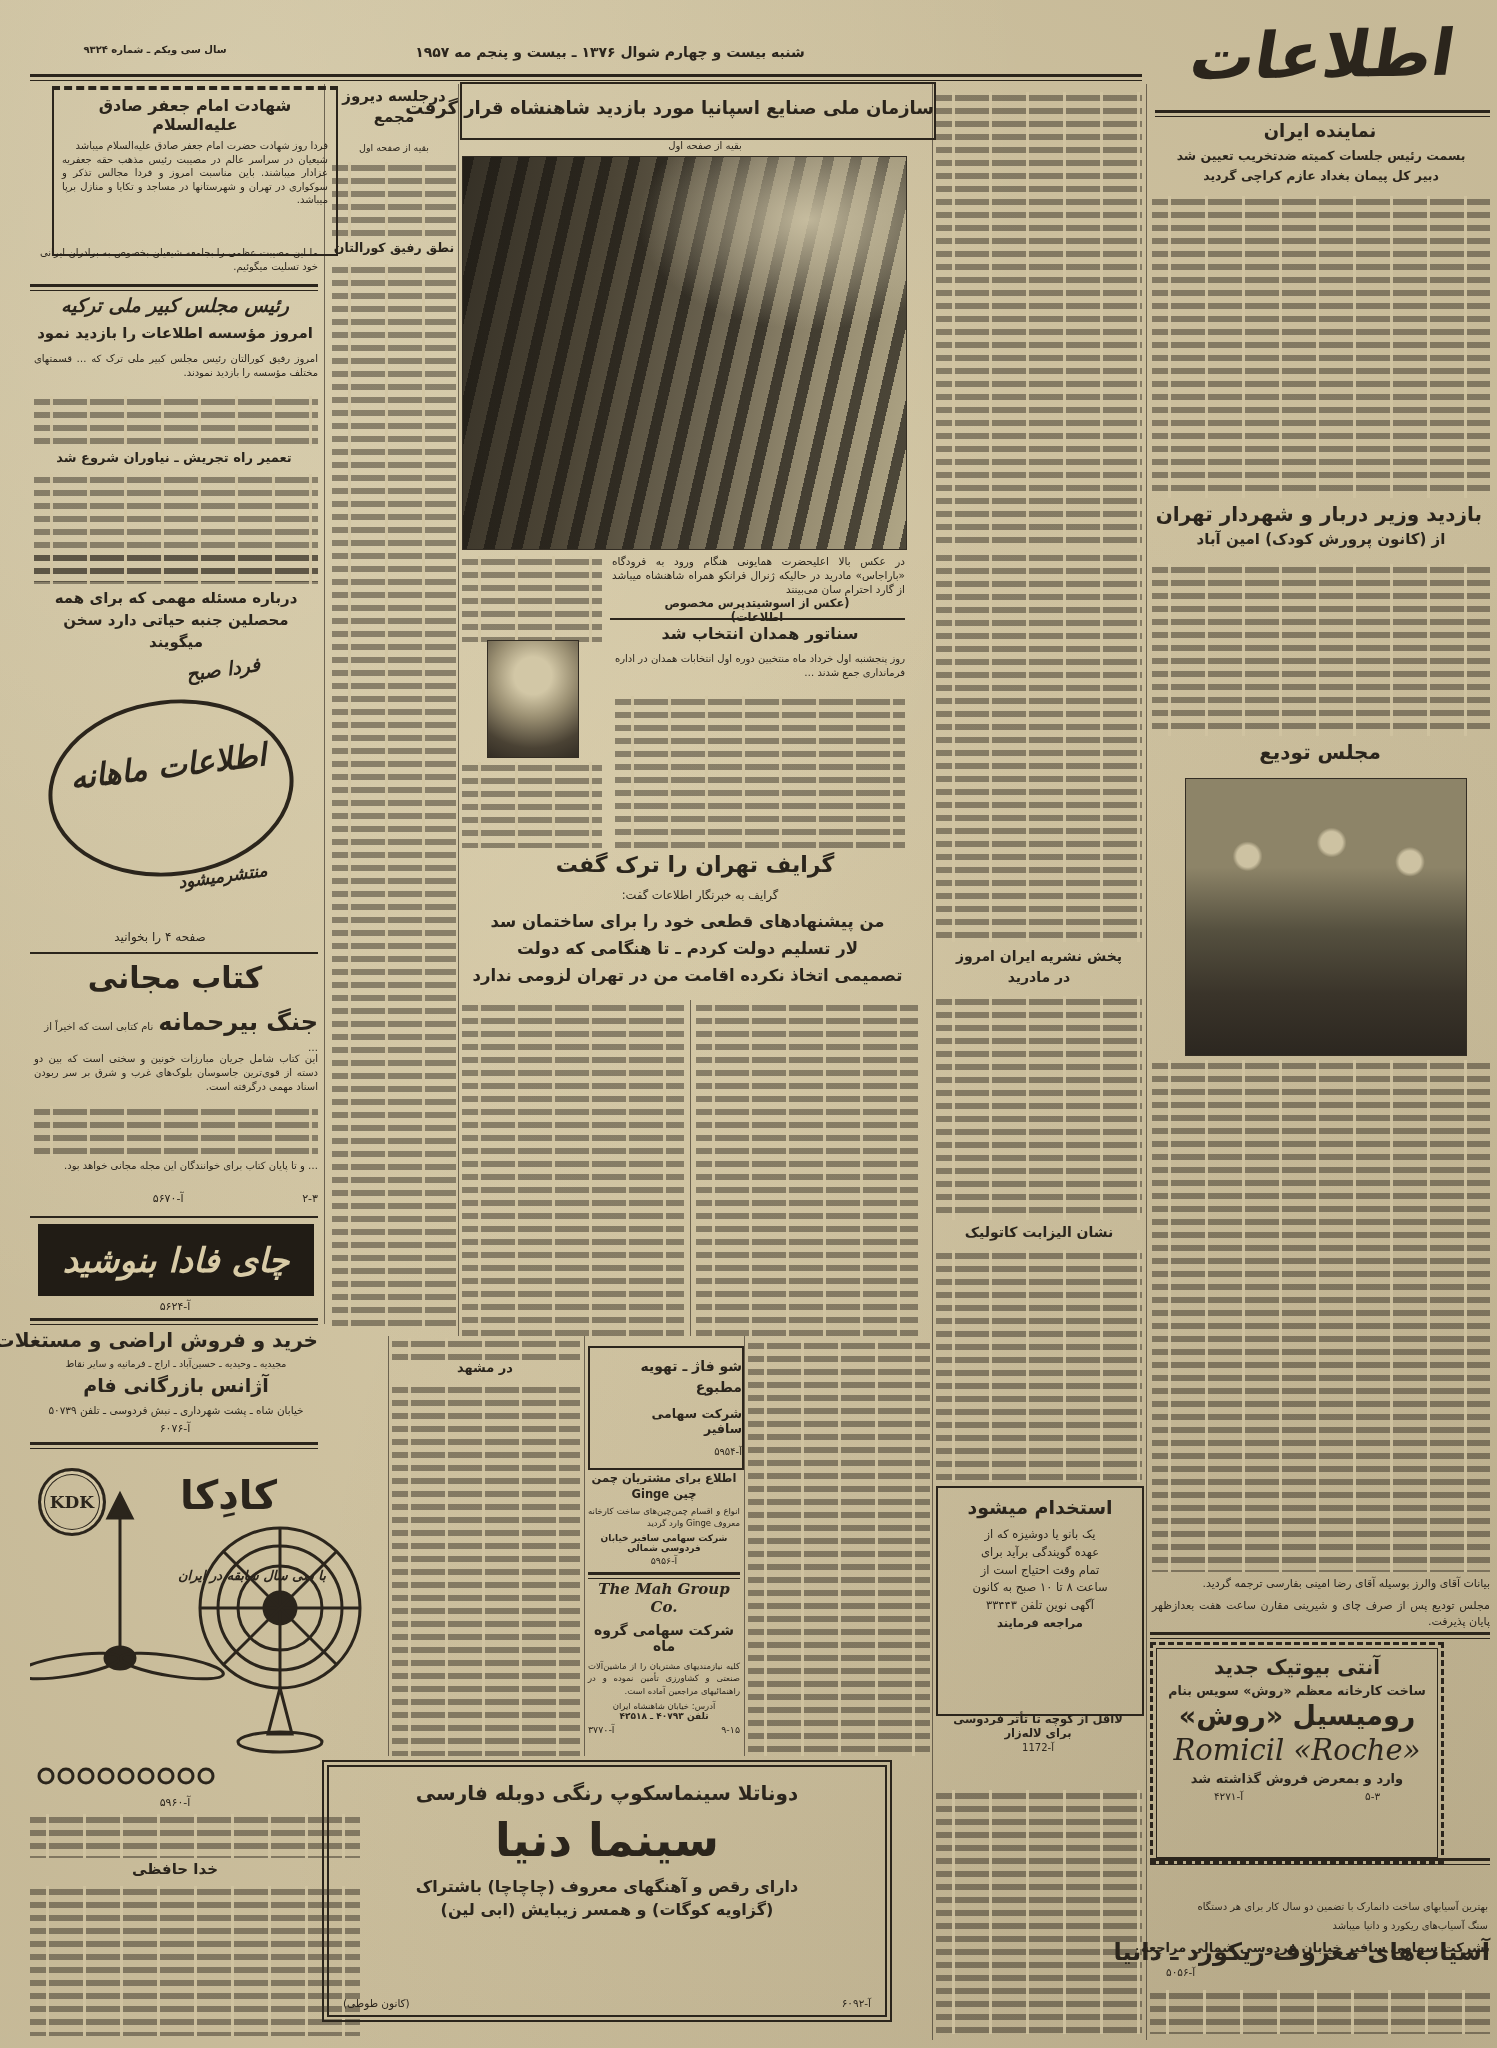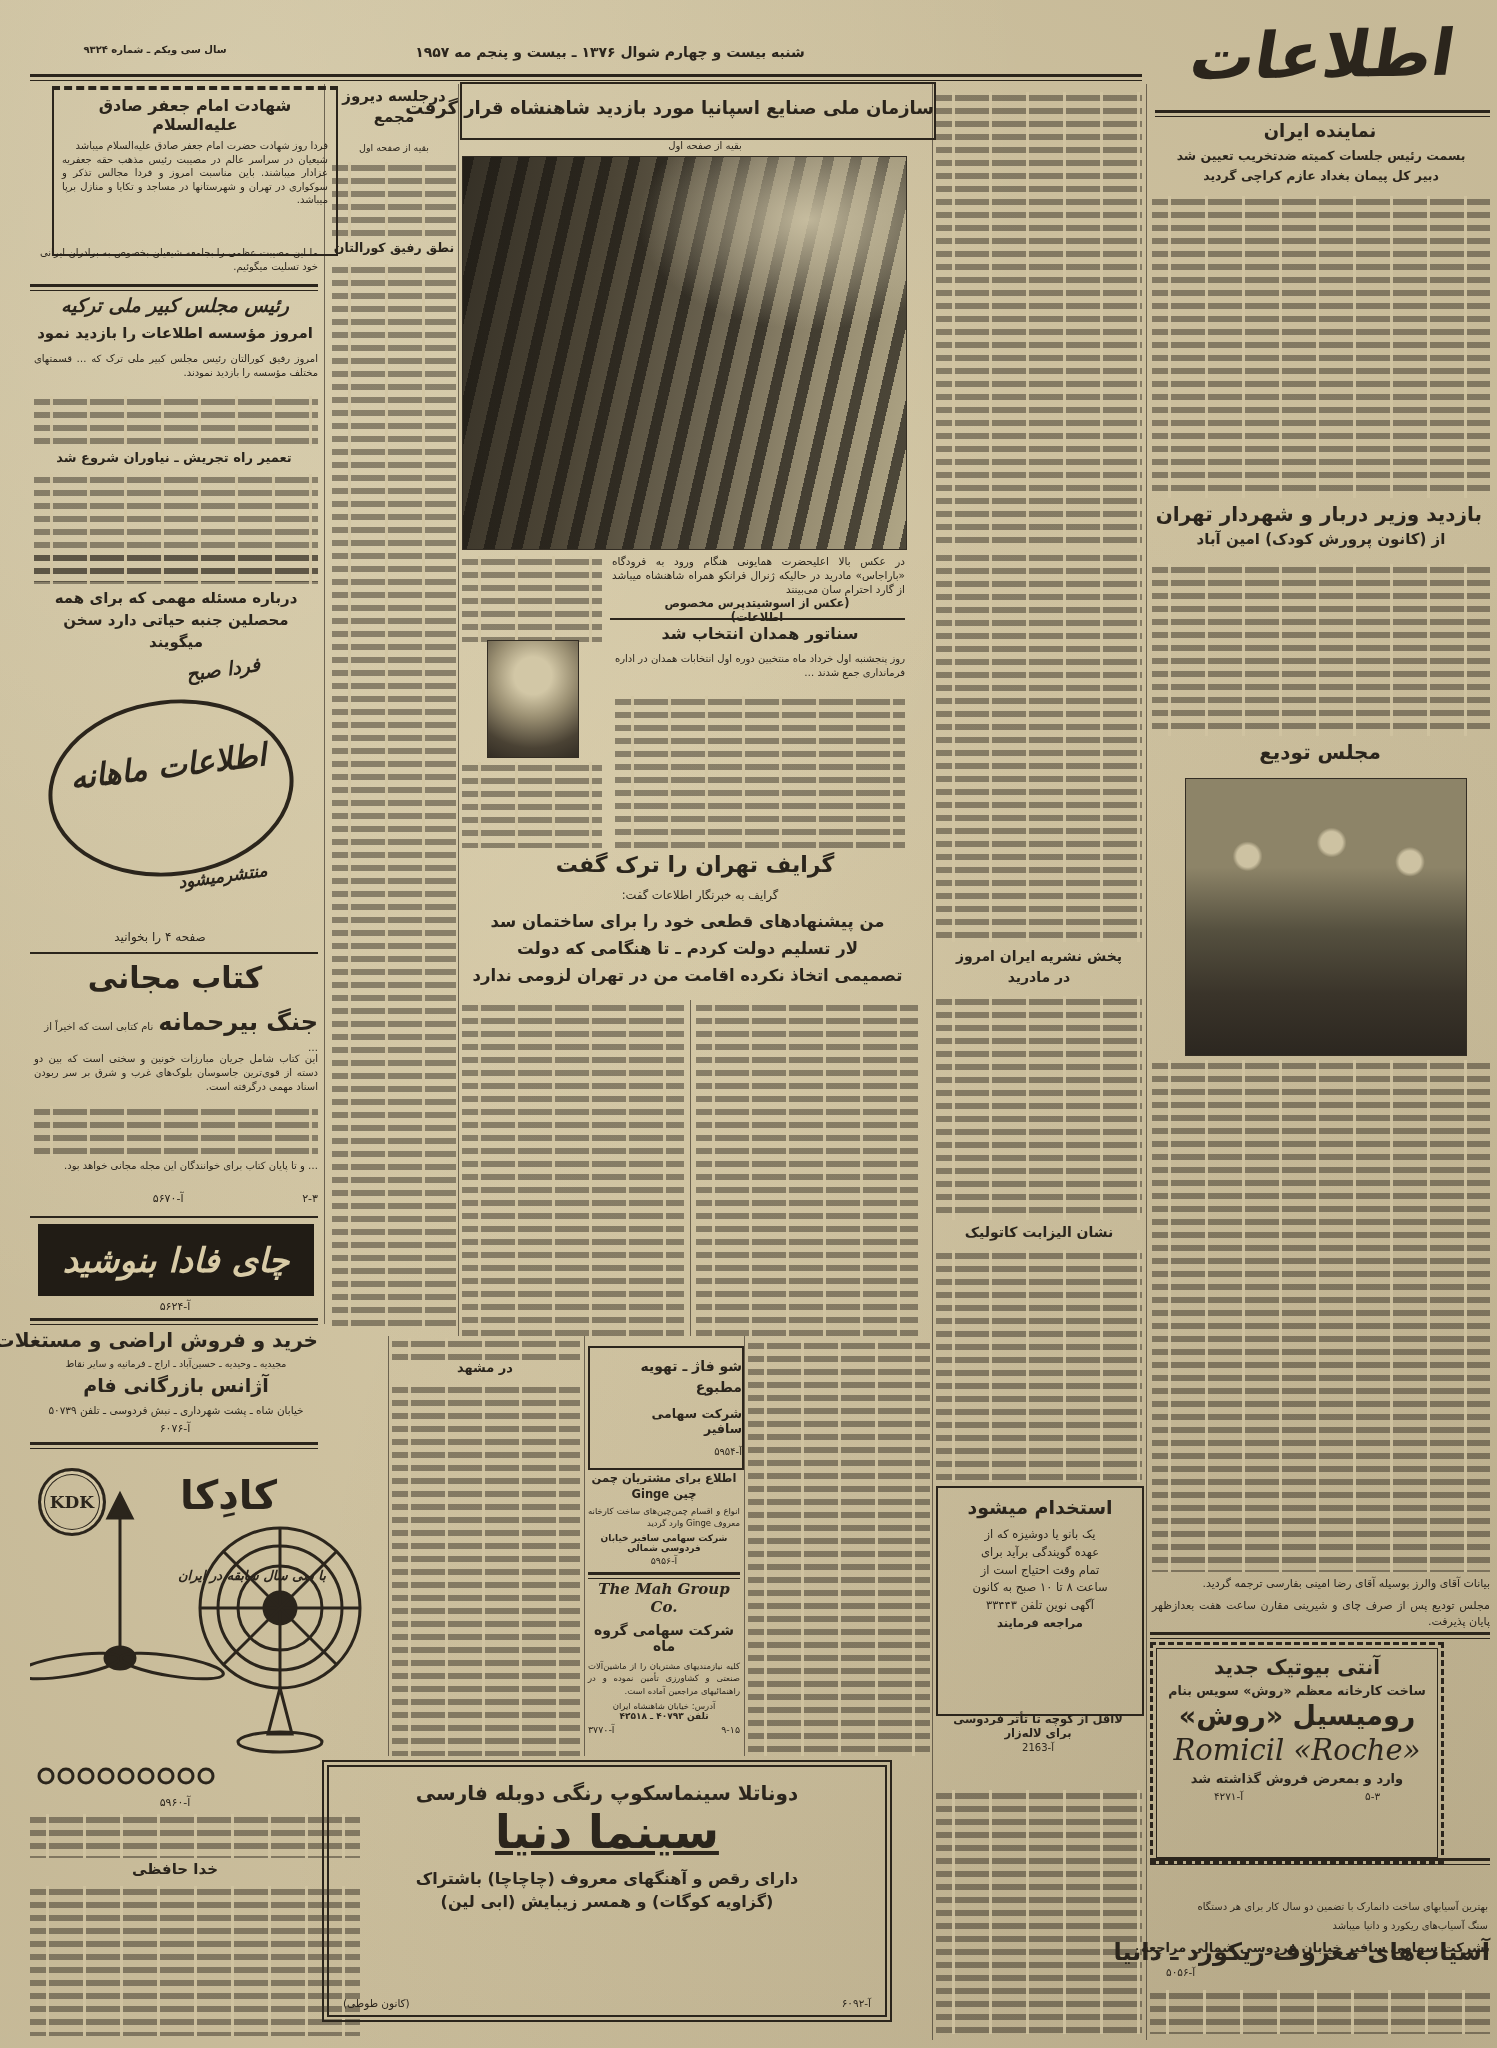--- a/index.html
+++ b/index.html
@@ -219,21 +219,21 @@
     <div style="font-size:8.5px;margin-top:4px;">آدرس: خیابان شاهنشاه ایران</div>
     <div class="b" style="font-size:9px;">تلفن ۴۰۷۹۳ ـ ۴۲۵۱۸</div>
     <div style="font-size:9.5px;display:flex;justify-content:space-between;margin-top:3px;">
       <span>۹-۱۵</span>
       <span>آ-۳۷۷۰</span>
     </div>
   </div>
 
   <div class="abs c" style="left:322px;top:1760px;width:556px;height:248px;border:7px double var(--ink);">
     <div class="b" style="font-size:20px;margin-top:14px;">دوناتلا سینماسکوپ رنگی دوبله فارسی</div>
-    <div class="b" style="font-size:46px;text-decoration:underline;">سینما دنیا</div>
+    <div class="b" style="font-size:46px;margin-top:8px;">سینما دنیا</div>
     <div class="b" style="font-size:16px;margin-top:10px;">دارای رقص و آهنگهای معروف (چاچاچا) باشتراک</div>
     <div class="b" style="font-size:16px;margin-top:4px;">(گزاویه کوگات) و همسر زیبایش (ابی لین)</div>
     <div class="abs" style="right:14px;bottom:6px;font-size:10.5px;">آ-۶۰۹۲</div>
     <div class="abs" style="left:14px;bottom:6px;font-size:10.5px;">(کانون طوطی)</div>
   </div>
 
   <div class="pt" style="left:936px;top:92px;width:206px;height:456px;"></div>
   <div class="pt" style="left:936px;top:552px;width:206px;height:390px;"></div>
   <div class="abs b c" style="left:944px;top:946px;width:190px;font-size:14px;line-height:1.5;">
     <div>پخش نشریه ایران امروز</div>
@@ -251,21 +251,21 @@
       <div>تمام وقت احتیاج است از</div>
       <div>ساعت ۸ تا ۱۰ صبح به کانون</div>
       <div>آگهی نوین تلفن ۳۳۴۴۳</div>
       <div class="b">مراجعه فرمایند</div>
     </div>
   </div>
 
   <div class="abs c" style="left:936px;top:1712px;width:204px;">
     <div class="b" style="font-size:11.5px;">لااقل از کوچه تا تأتر فردوسی</div>
     <div class="b" style="font-size:11.5px;">برای لاله‌زار</div>
-    <div style="font-size:10px;margin-top:2px;">آ-2163</div>
+    <div style="font-size:10px;margin-top:2px;">آ-1172</div>
   </div>
   <div class="pt" style="left:936px;top:1790px;width:206px;height:244px;"></div>
 
   <div class="abs b c nw" style="left:1152px;top:148px;width:338px;font-size:12.5px;">بسمت رئیس جلسات کمیته ضدتخریب تعیین شد</div>
   <div class="abs b c nw" style="left:1152px;top:168px;width:338px;font-size:12.5px;">دبیر کل پیمان بغداد عازم کراچی گردید</div>
   <div class="pt" style="left:1152px;top:196px;width:338px;height:302px;"></div>
   <div class="abs b c nw" style="left:1160px;top:502px;width:322px;font-size:20px;">بازدید وزیر دربار و شهردار تهران</div>
   <div class="abs b c nw" style="left:1160px;top:530px;width:322px;font-size:15px;">از (کانون پرورش کودک) امین آباد</div>
   <div class="pt" style="left:1152px;top:564px;width:338px;height:172px;"></div>
   <div class="abs b c nw" style="left:1240px;top:740px;width:160px;font-size:20px;">مجلس تودیع</div>

